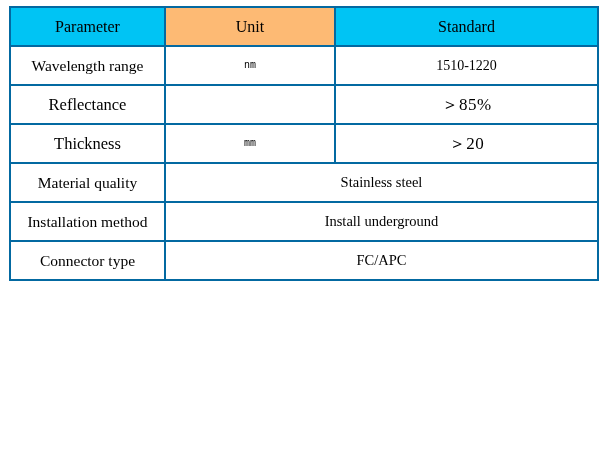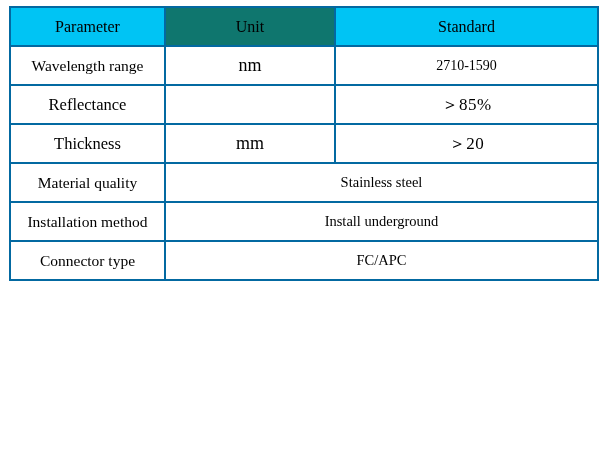--- a/index.html
+++ b/index.html
@@ -47,21 +47,22 @@
     color: #000000;
   }
   tbody td {
     height: 37px;
     font-size: 15.5px;
   }
   tbody td.param {
     font-size: 15.5px;
   }
   tbody td.unit {
-    font-size: 18px;
+    font-size: 10px;
+    font-family: Liberation Mono, monospace;
   }
   tbody td.std {
     font-size: 14px;
   }
   tbody tr.big td.param {
     font-size: 16.5px;
   }
   tbody tr.big td.std {
     font-size: 17px;
     letter-spacing: 0.5px;
@@ -76,29 +77,29 @@
 <div class="sheet">
   <table class="spec">
     <colgroup>
       <col class="c-param">
       <col class="c-unit">
       <col class="c-std">
     </colgroup>
     <thead>
       <tr>
         <td style="background: rgb(0, 196, 244);">Parameter</td>
-        <td style="background: #0f766e;">Unit</td>
+        <td style="background: #fdba74;">Unit</td>
         <td style="background: rgb(0, 196, 244); text-align: center;">Standard</td>
       </tr>
     </thead>
     <tbody id="tbody">
         <tr>
           <td class="param">Wavelength range</td>
           <td class="unit">nm</td>
-          <td class="std">2710-1590</td>
+          <td class="std">1510-1220</td>
         </tr>
         <tr class="big">
           <td class="param">Reflectance</td>
           <td class="unit"></td>
           <td class="std">＞85%</td>
         </tr>
         <tr class="big">
           <td class="param">Thickness</td>
           <td class="unit">mm</td>
           <td class="std">＞20</td>

